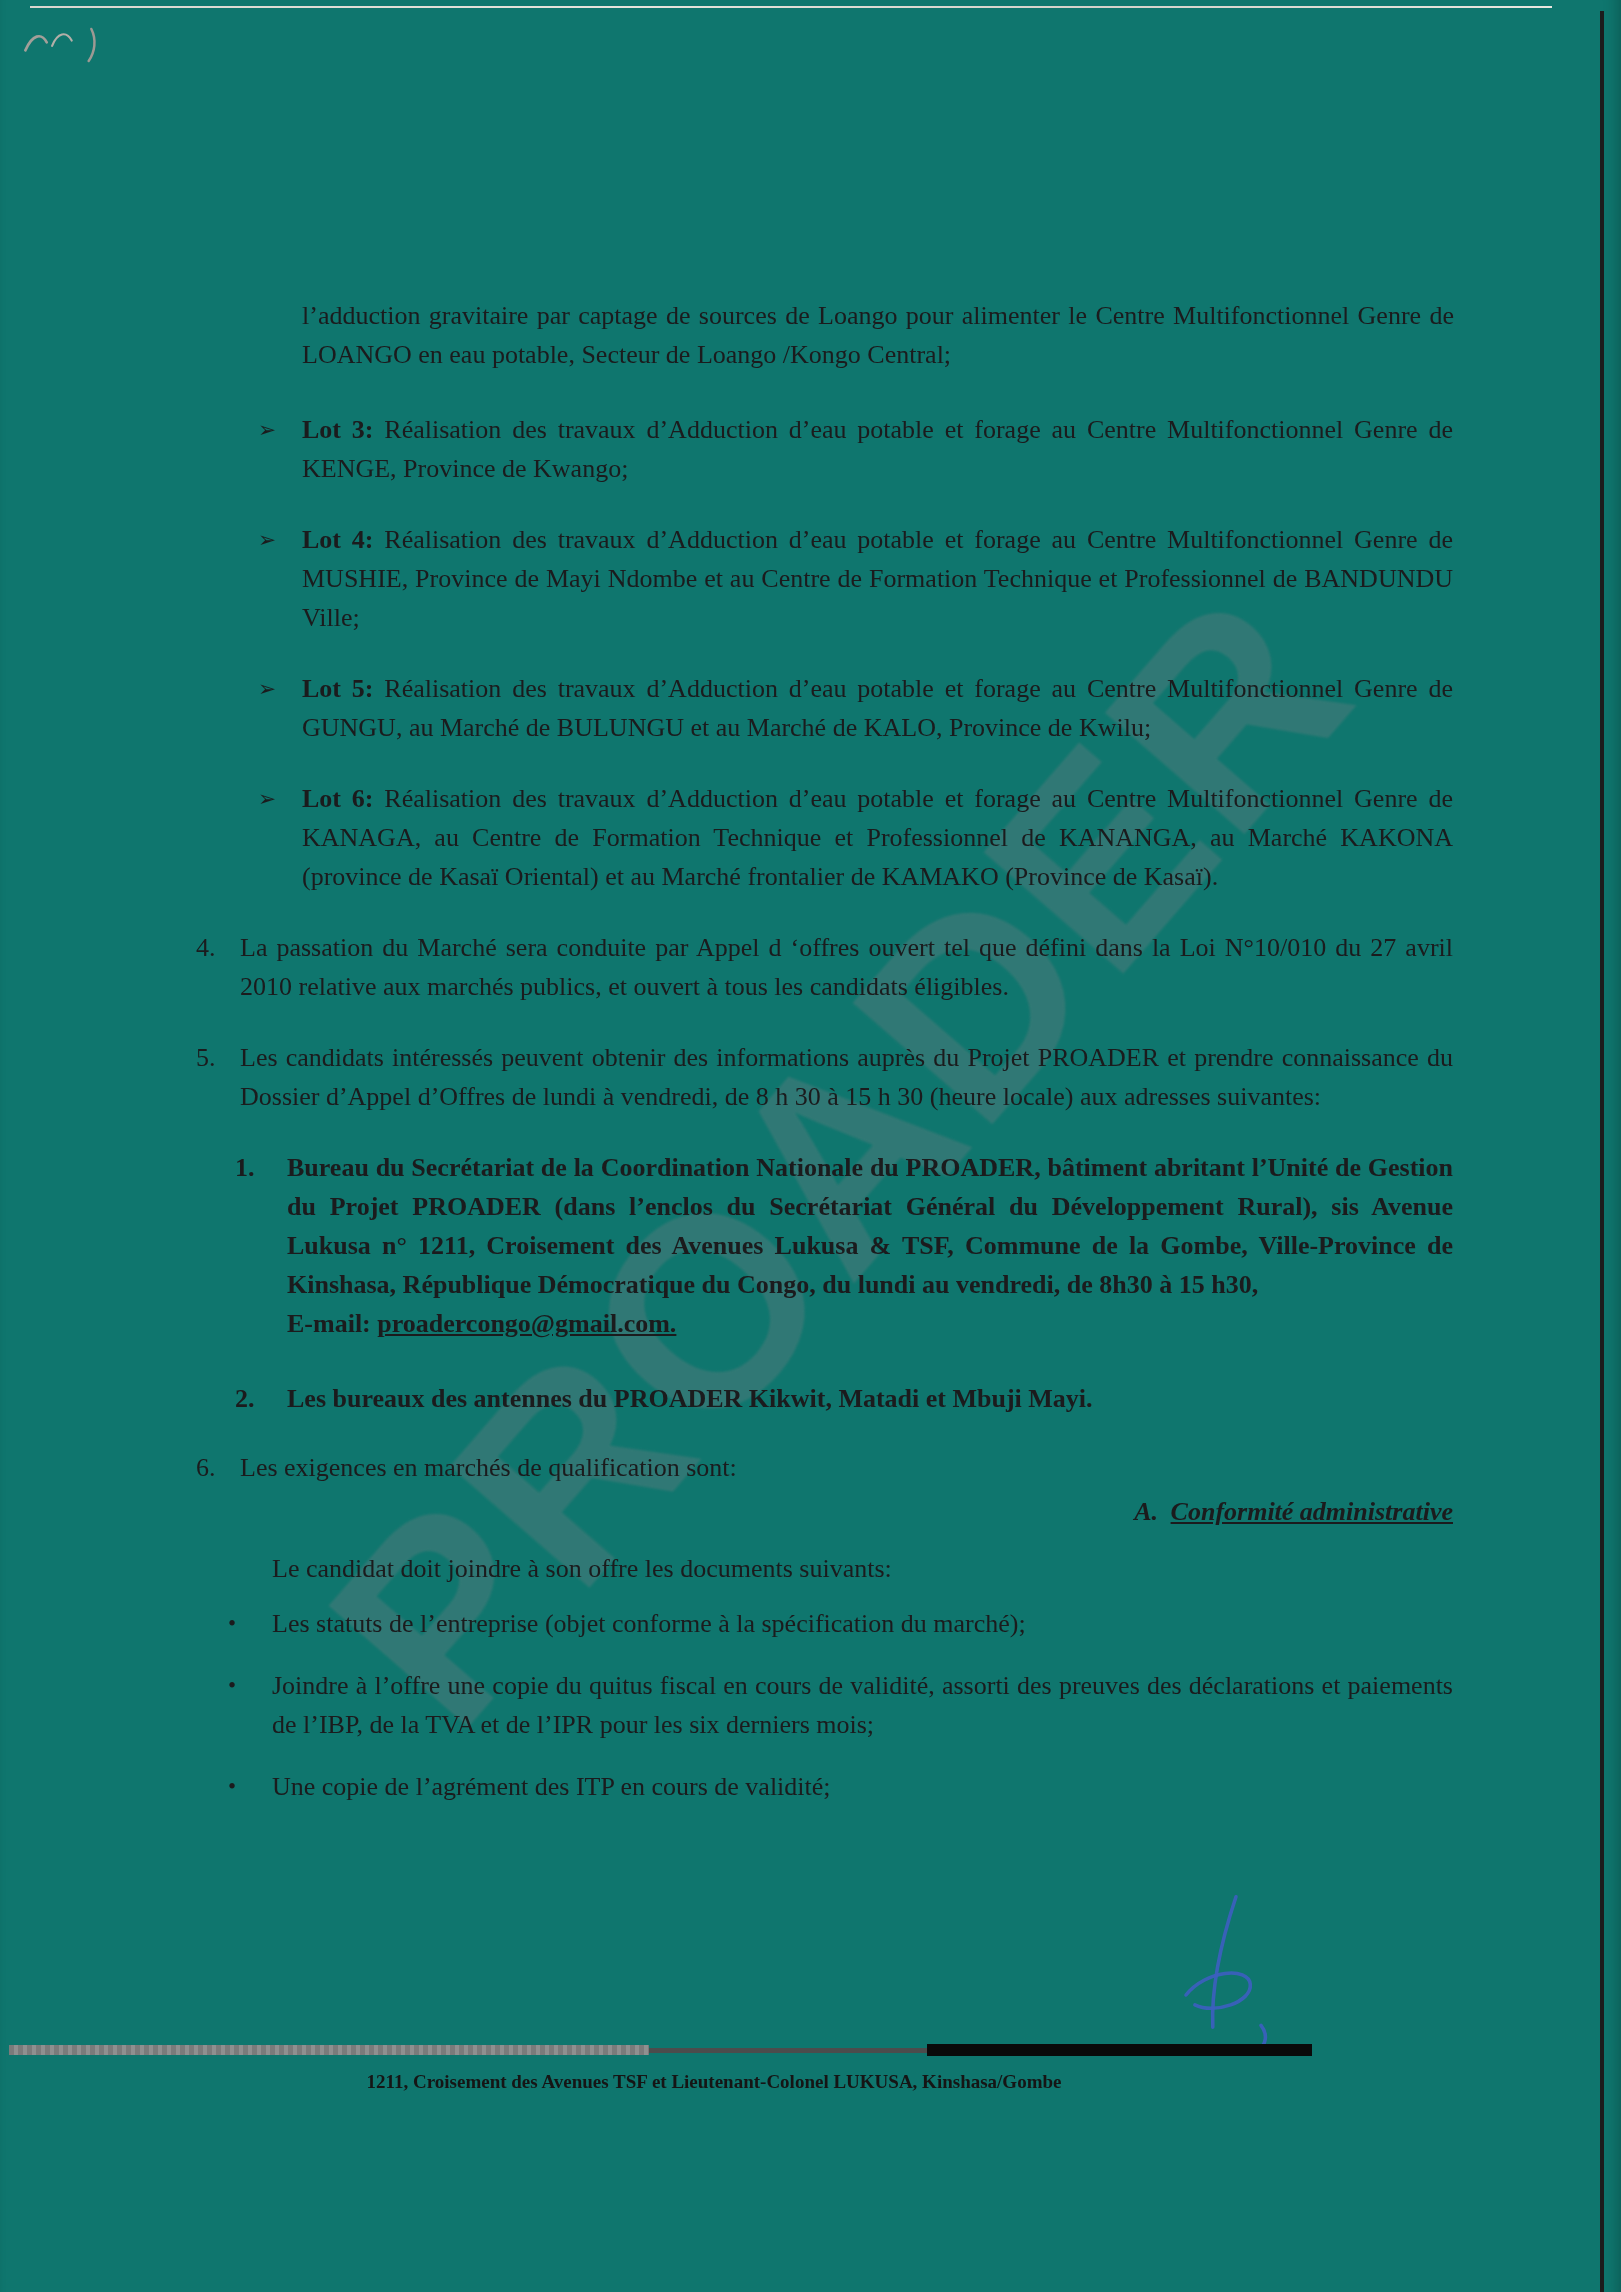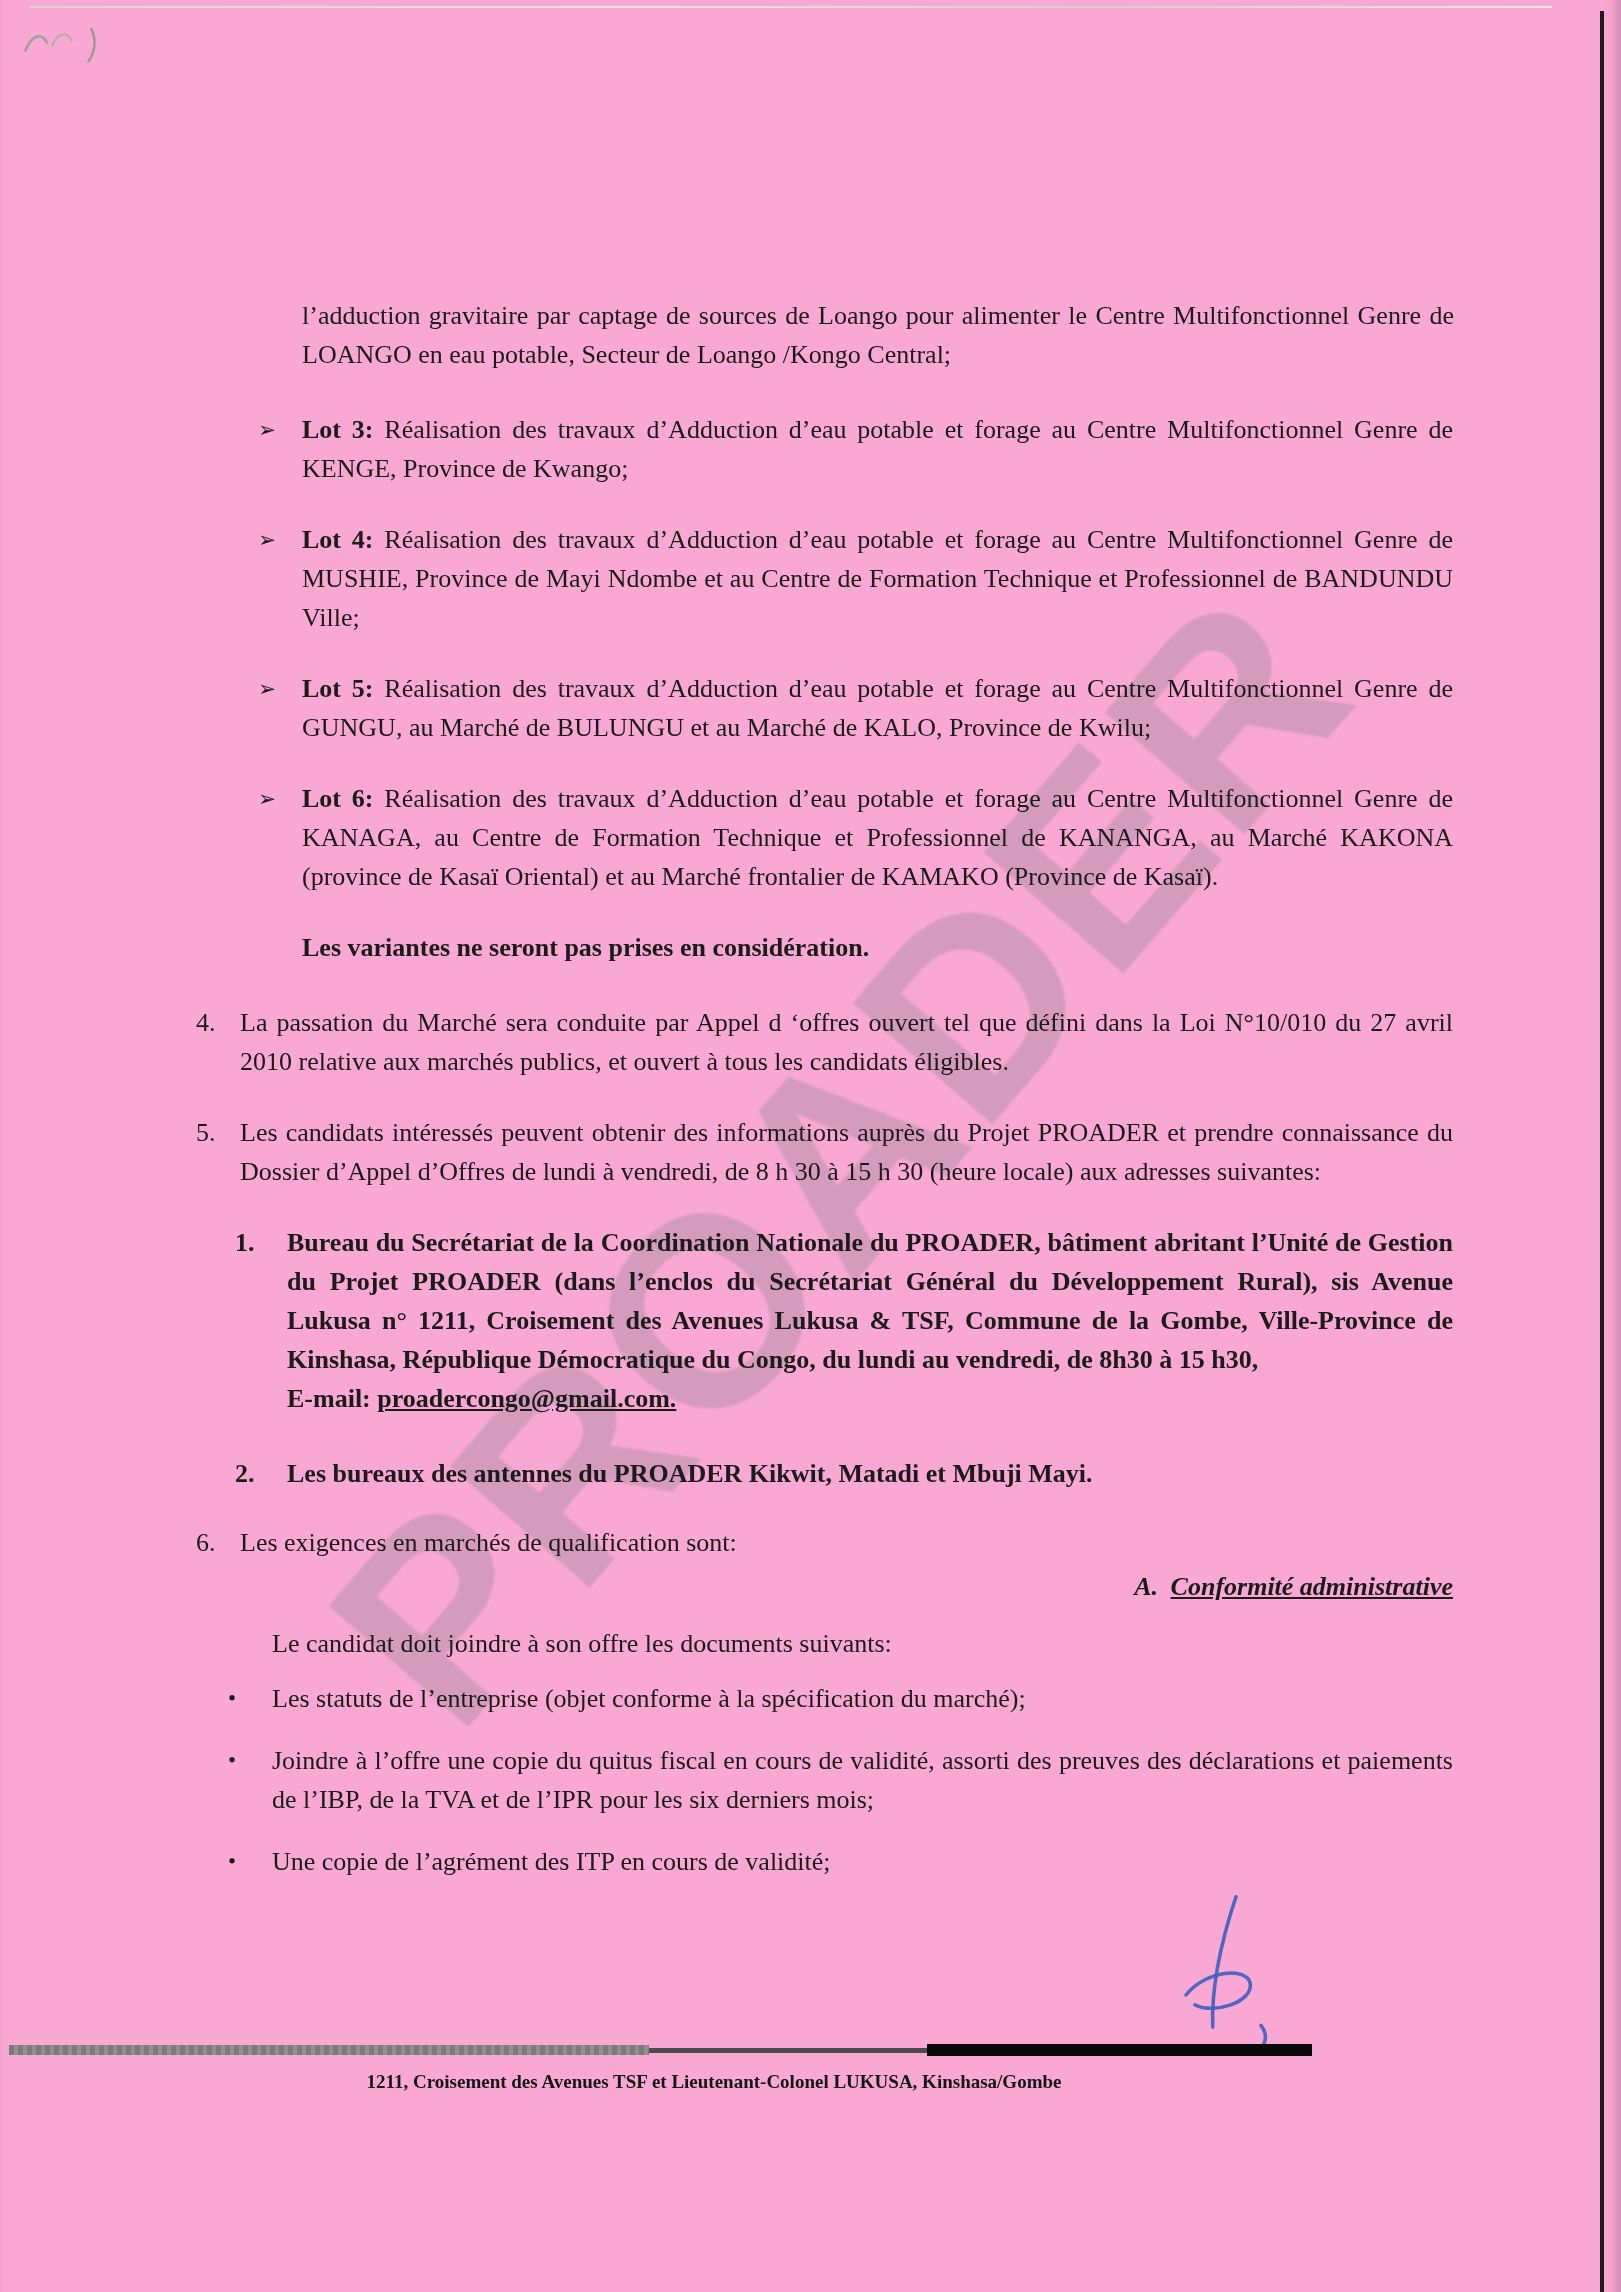--- a/index.html
+++ b/index.html
@@ -6,21 +6,21 @@
   html,body { width:1621px; height:2293px; }
   body {
     background:#e9e7e2;
     font-family:"Liberation Serif", serif;
     color:#1b1b1d;
     position:relative;
     overflow:hidden;
   }
   .page {
     position:absolute; inset:0;
-    background:#f9a8d4;
+    background:#0f766e;
     box-shadow: inset -18px 0 14.3px -14.3px rgba(0,0,0,0.22), inset 7.2px 0 9px -9px rgba(0,0,0,0.10);
     overflow:hidden;
   }
   .top-edge {
     position:absolute; top:6.3px; left:30px; width:1522px; height:1.8px;
     background:linear-gradient(90deg, #d9d6cf 0%, #e6e3dc 40%, #d4d1ca 70%, #e9e6df 100%);
   }
   .edge-line {
     position:absolute; top:10.7px; left:1600px; width:3.6px; height:2282px;
     background:#1c1c1c;
@@ -117,21 +117,20 @@
     <div class="lot">
       <span class="lot-marker">➢</span>
       <div class="lot-text"><b class="lot-label">Lot 5:</b> <span>Réalisation des travaux d’Adduction d’eau potable et forage au Centre Multifonctionnel Genre de GUNGU, au Marché de BULUNGU et au Marché de KALO, Province de Kwilu;</span></div>
     </div>
 
     <div class="lot">
       <span class="lot-marker">➢</span>
       <div class="lot-text"><b class="lot-label">Lot 6:</b> <span>Réalisation des travaux d’Adduction d’eau potable et forage au Centre Multifonctionnel Genre de KANAGA, au Centre de Formation Technique et Professionnel de KANANGA, au Marché KAKONA (province de Kasaï Oriental) et au Marché frontalier de KAMAKO (Province de Kasaï).</span></div>
     </div>
 
-    <p class="variants">Les variantes ne seront pas prises en considération.</p>
 
     <div class="numbered">
       <span class="num">4.</span>
       <div class="ntext">La passation du Marché sera conduite par Appel d ‘offres ouvert tel que défini dans la Loi N°10/010 du 27 avril 2010 relative aux marchés publics, et ouvert à tous les candidats éligibles.</div>
     </div>
 
     <div class="numbered">
       <span class="num">5.</span>
       <div class="ntext">Les candidats intéressés peuvent obtenir des informations auprès du Projet PROADER et prendre connaissance du Dossier d’Appel d’Offres de lundi à vendredi, de 8 h 30 à 15 h 30 (heure locale) aux adresses suivantes:</div>
     </div>

